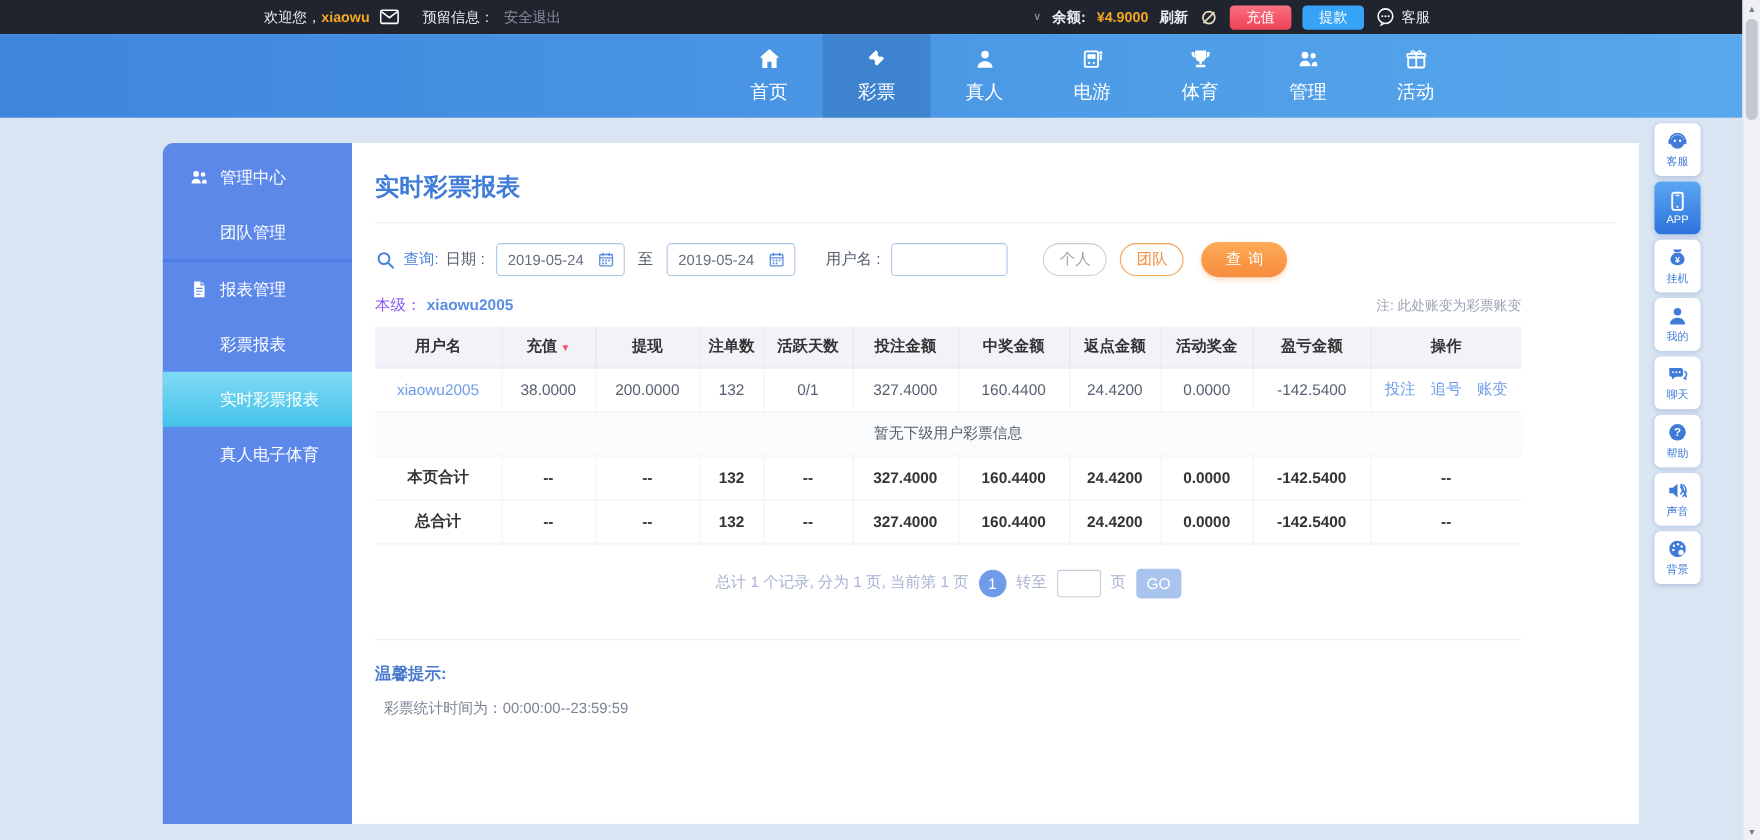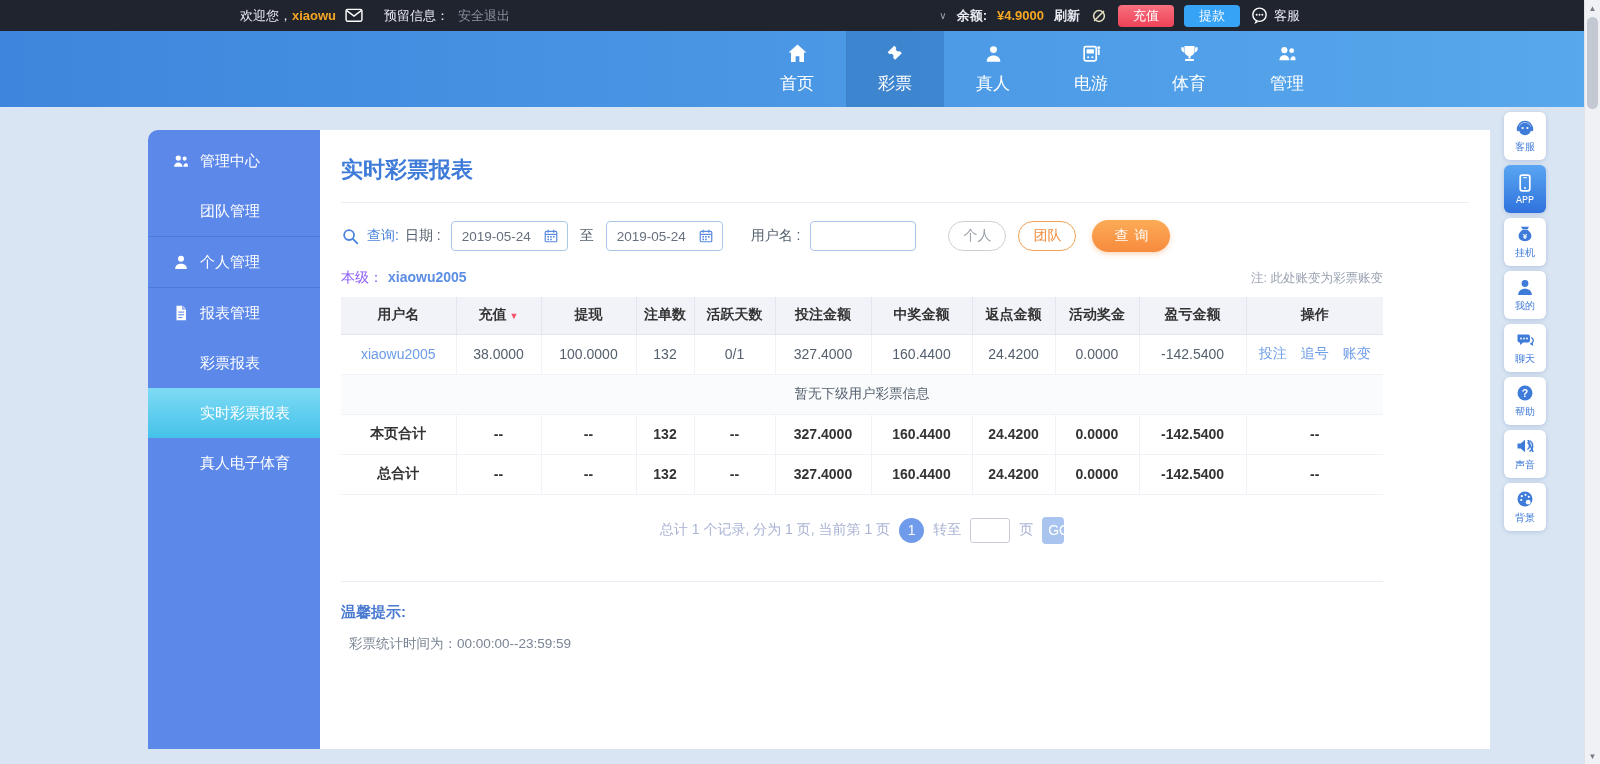--- a/index.html
+++ b/index.html
@@ -75,30 +75,30 @@
   .sort-caret { color:#f4516c; font-size:9px; margin-left:3px; }
   .red { color:#e02b2b; }
   .link { color:#6c9ce8; cursor:pointer; text-decoration:none; }
   .actions .link { margin:0 5px; }
   td.empty-cell { height:76px; background:#fafbfd; color:#66707e; font-size:13.5px; }
   tr.totals td { font-weight:bold; color:#333; }
 
   .pagination { width:1042px; margin-top:22px; display:flex; align-items:center; justify-content:center; gap:9px; color:#a9b3d4; font-size:14px; }
   .page-circle { width:25px; height:25px; border-radius:50%; background:#6f9bea; color:#fff; display:flex; align-items:center; justify-content:center; font-size:14px; cursor:pointer; }
   .goto-input { width:40px; height:25px; border:1px solid #c8ccd8; border-radius:3px; outline:none; font-family:inherit; text-align:center; }
-  .go-btn { width:22px; height:27px; background:#aac4f0; color:#fff; border:none; border-radius:4px; font-size:14px; cursor:pointer; font-family:inherit; }
+  .go-btn { width:41px; height:27px; background:#aac4f0; color:#fff; border:none; border-radius:4px; font-size:14px; cursor:pointer; font-family:inherit; }
 
   .bottom-divider { height:1px; background:#e9eef6; margin-top:37px; width:1042px; }
   .tips-title { margin-top:21px; color:#4a7ad0; font-weight:bold; font-size:15px; }
   .tips-content { margin-top:13px; color:#7a8494; font-size:13.5px; padding-left:8px; }
 
   
   .right-toolbar { position:absolute; right:54px; top:112px; display:flex; flex-direction:column; gap:5px; }
   .tool-card { width:42px; height:48px; background:#fff; border-radius:6px; box-shadow:0 1px 4px rgba(80,110,180,.28); display:flex; flex-direction:column; align-items:center; justify-content:center; gap:2px; color:#3f7bd8; cursor:pointer; }
-  .tool-card.active { background:linear-gradient(180deg,#5aa6f2,#2f72dd); color:#fff;font-family:Liberation Mono, monospace; }
+  .tool-card.active { background:linear-gradient(180deg,#5aa6f2,#2f72dd); color:#fff; }
   .tool-label { font-size:10px; }
 
   
   .scrollbar { position:absolute; right:0; top:0; width:16px; height:764px; background:#f0f1f4; border-left:1px solid #e0e2e8; }
   .sb-arrow { height:16px; display:flex; align-items:center; justify-content:center; color:#767c88; font-size:8px; cursor:pointer; }
   .sb-arrow.down { position:absolute; bottom:0; width:100%; }
   .sb-thumb { position:absolute; top:17px; left:2px; width:11px; height:92px; background:#c3c8d2; border-radius:6px; cursor:pointer; }
 
   svg { display:block; }
 </style>
@@ -204,48 +204,50 @@
       <span>
           <svg width="21" height="21" viewBox="0 0 20 20" fill="#fff">
             <circle cx="7" cy="6.8" r="2.9"></circle>
             <circle cx="14" cy="7.3" r="2.3"></circle>
             <path d="M2.3 16.5c0-3.2 2.1-4.9 4.7-4.9s4.7 1.7 4.7 4.9z"></path>
             <path d="M12.6 16.5c.1-2.6 1.3-4 3-4 1.9 0 2.1 1.6 2.1 4z"></path>
           </svg>
         </span>
       <span class="nav-label">管理</span>
     </div>
+    <div class="nav-item">
+      <span>
+          <svg width="21" height="21" viewBox="0 0 20 20">
+            <rect x="3" y="8.8" width="14" height="8.7" rx="1" fill="none" stroke="#fff" stroke-width="1.6"></rect>
+            <rect x="2.2" y="5.6" width="15.6" height="3.2" rx="0.8" fill="none" stroke="#fff" stroke-width="1.5"></rect>
+            <line x1="10" y1="5.6" x2="10" y2="17.5" stroke="#fff" stroke-width="1.6"></line>
+            <path d="M10 5.3C8.5 2.6 5.8 2.6 5.8 4s2.7 1.6 4.2 1.3zM10 5.3c1.5-2.7 4.2-2.7 4.2-1.3S11.5 5.6 10 5.3z" fill="none" stroke="#fff" stroke-width="1.3"></path>
+          </svg>
+        </span>
+      <span class="nav-label">活动</span>
+    </div>
   </div>
 </div>
 
 <div class="sidebar">
   <div class="side-item header">
     <span>
         <svg width="18" height="18" viewBox="0 0 20 20" fill="#fff">
           <circle cx="7" cy="6.8" r="2.9"></circle>
           <circle cx="14" cy="7.3" r="2.3"></circle>
           <path d="M2.3 16.5c0-3.2 2.1-4.9 4.7-4.9s4.7 1.7 4.7 4.9z"></path>
           <path d="M12.6 16.5c.1-2.6 1.3-4 3-4 1.9 0 2.1 1.6 2.1 4z"></path>
         </svg>
       </span>
     <span>管理中心</span>
   </div>
   <div class="side-item sub">
     <span>团队管理</span>
   </div>
   <div class="side-divider"></div>
-  <div class="side-item header">
-    <span>
-        <svg width="18" height="18" viewBox="0 0 20 20" fill="#fff">
-          <circle cx="10" cy="6.3" r="3.3"></circle>
-          <path d="M3.5 17.8c0-3.8 2.9-5.8 6.5-5.8s6.5 2 6.5 5.8z"></path>
-        </svg>
-      </span>
-    <span>个人管理</span>
-  </div>
   <div class="side-divider"></div>
   <div class="side-item header">
     <span>
         <svg width="18" height="18" viewBox="0 0 20 20">
           <path d="M5 2h7l3.5 3.5V18H5z" fill="#fff"></path>
           <path d="M12 2v3.5h3.5" fill="none" stroke="#5c88ea" stroke-width="1.2"></path>
           <line x1="7" y1="9" x2="13.5" y2="9" stroke="#5c88ea" stroke-width="1.2"></line>
           <line x1="7" y1="12" x2="13.5" y2="12" stroke="#5c88ea" stroke-width="1.2"></line>
           <line x1="7" y1="15" x2="11.5" y2="15" stroke="#5c88ea" stroke-width="1.2"></line>
         </svg>
@@ -350,21 +352,21 @@
         <th>返点金额</th>
         <th>活动奖金</th>
         <th>盈亏金额</th>
         <th>操作</th>
       </tr>
     </thead>
     <tbody>
       <tr>
         <td><a class="link">xiaowu2005</a></td>
         <td>38.0000</td>
-        <td>100.0000</td>
+        <td>200.0000</td>
         <td>132</td>
         <td>0/1</td>
         <td>327.4000</td>
         <td>160.4400</td>
         <td>24.4200</td>
         <td>0.0000</td>
         <td class="red">-142.5400</td>
         <td class="actions">
           <a class="link">投注</a>
           <a class="link">追号</a>

